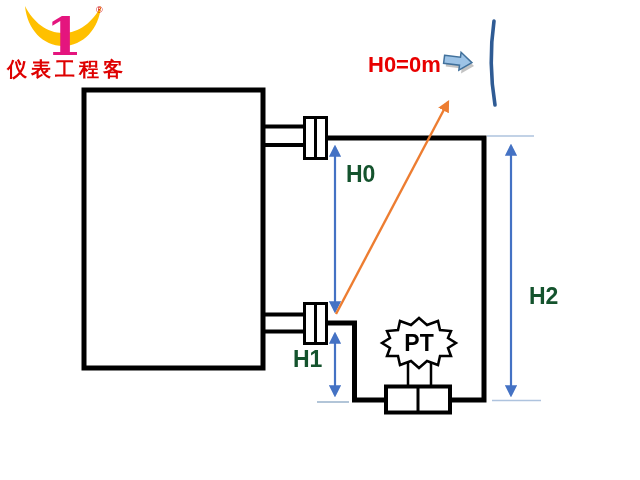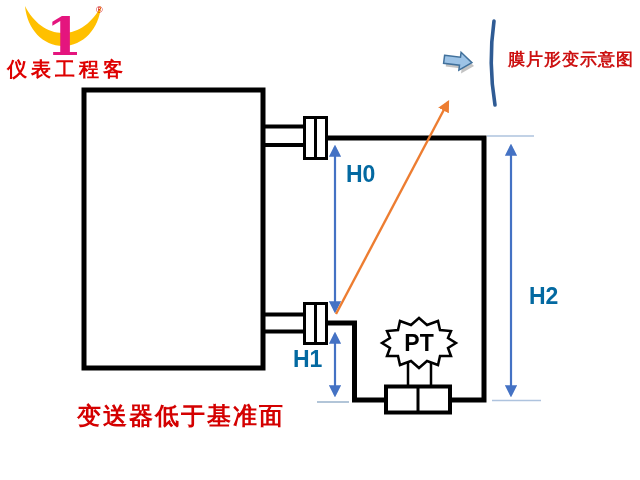--- a/index.html
+++ b/index.html
@@ -3,21 +3,21 @@
 <meta charset="utf-8">
 <style>
   html,body{margin:0;padding:0;background:#ffffff;}
   #stage{
     position:relative;width:640px;height:480px;background:#ffffff;
     overflow:hidden;font-family:"Liberation Sans",sans-serif;
   }
   #linework{position:absolute;left:0;top:0;}
   .lbl{position:absolute;white-space:nowrap;}
   .dim-label{
-    color:#0369a1;font-weight:bold;font-size:23px;
+    color:#14532d;font-weight:bold;font-size:23px;
     font-family:"Liberation Sans",sans-serif;
   }
   .zero-note{
     left:368px;top:52px;color:#E80000;font-weight:bold;font-size:22px;
     font-family:"Liberation Sans",sans-serif;
   }
   .diaphragm-caption{
     left:508px;top:48px;color:#CC1111;font-size:17px;letter-spacing:1px;
     font-weight:600;font-family:"DejaVu Sans",sans-serif;
   }
@@ -100,24 +100,23 @@
     <g transform="rotate(7 458 61)">
       <polygon points="444,57 460,57 460,52 472,61 460,70 460,65 444,65" transform="translate(2.5,3)" fill="#B9B9B9" opacity="0.85"></polygon>
       <polygon points="444,57 460,57 460,52 472,61 460,70 460,65 444,65" fill="#9DC3E6" stroke="#41719C" stroke-width="1.5"></polygon>
     </g>
 
     <path d="M494,21 Q488,63 495,105" fill="none" stroke="#2F5B94" stroke-width="3.6" stroke-linecap="round"></path>
   </svg>
 
   <div class="lbl brand-text">仪表工程客</div>
 
+  <div class="lbl zero-note">H0=0m</div>
 
-  <div class="lbl diaphragm-caption">膜片形变示意图</div>
 
   <div class="lbl dim-label h0-label">H0</div>
 
   <div class="lbl dim-label h1-label">H1</div>
 
   <div class="lbl dim-label h2-label">H2</div>
 
-  <div class="lbl bottom-caption">变送器低于基准面</div>
 
 </div>
 
 </body></html>

